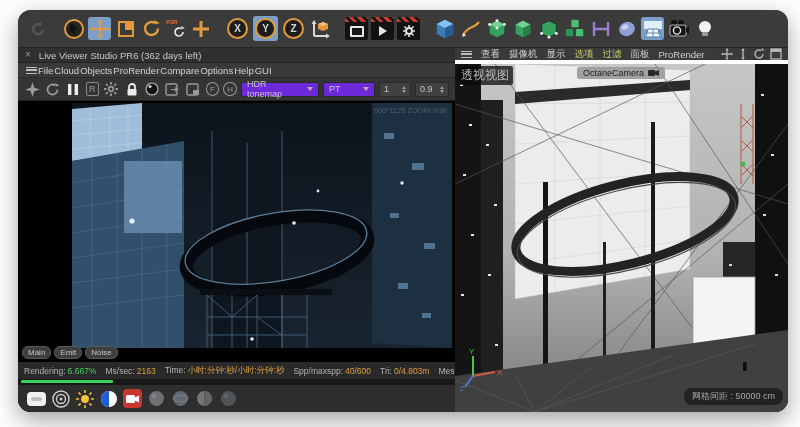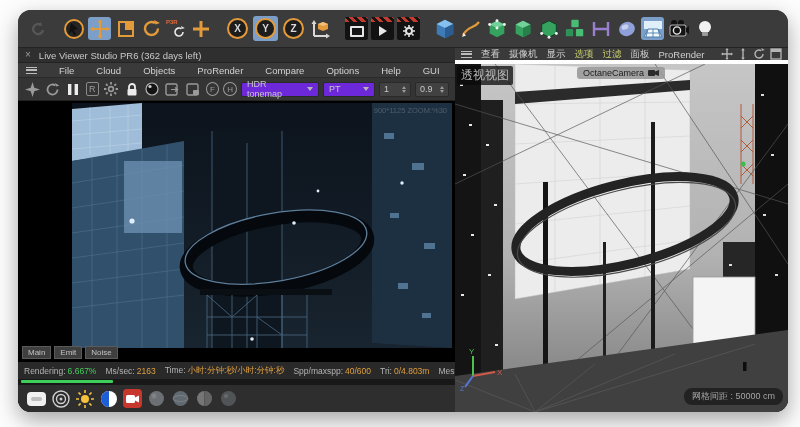--- a/index.html
+++ b/index.html
@@ -23,21 +23,21 @@
         background:repeating-linear-gradient(45deg,#c23b2e 0 3px,#171310 3px 6px);}
   .rbtn .glyph{position:absolute;left:0;right:0;top:5px;bottom:0;display:flex;align-items:center;justify-content:center;}
   .psr{width:20px;height:22px;position:relative;}
   .psr .letters{position:absolute;left:0;top:1px;font-size:6px;line-height:6px;font-weight:bold;color:#E06A3B;letter-spacing:0;}
   
   .lvpanel{position:absolute;left:0;top:38px;width:437px;height:364px;background:#000;display:flex;flex-direction:column;}
   .lvtitle{height:15px;background:#2f2f2f;border-bottom:1px solid #232323;display:flex;align-items:center;
            gap:8px;padding:0 7px;color:#c9c9c9;font-size:9.5px;flex:0 0 auto;}
   .lvclose{color:#9a9a9a;font-size:10px;line-height:10px;}
   .lvmenu{height:15px;background:#3a3a3a;border-bottom:1px solid #2a2a2a;display:flex;align-items:center;
-          gap:22px;padding:0 8px;color:#d2d2d2;font-size:9.5px;flex:0 0 auto;}
+          gap:1px;padding:0 8px;color:#d2d2d2;font-size:9.5px;flex:0 0 auto;}
   .burger{width:11px;height:7px;border-top:1.5px solid #bdbdbd;border-bottom:1.5px solid #bdbdbd;position:relative;}
   .burger::after{content:"";position:absolute;left:0;right:0;top:1.8px;height:1.5px;background:#bdbdbd;}
   .lvtools{height:23px;background:#343434;border-bottom:1px solid #222;display:flex;align-items:center;
            gap:4px;padding:0 6px;flex:0 0 auto;}
   .lvti{width:17px;height:17px;display:flex;align-items:center;justify-content:center;color:#9a9a9a;}
   .lvti.bright{color:#e8e8e8;}
   .rboxi{width:14px;height:14px;border:1px solid #8a8a8a;border-radius:2px;color:#9a9a9a;font-size:9px;
          display:flex;align-items:center;justify-content:center;}
   .circli{width:14px;height:14px;border:1.4px solid #9a9a9a;border-radius:50%;color:#9a9a9a;font-size:8px;
           display:flex;align-items:center;justify-content:center;}
@@ -46,21 +46,21 @@
   .caret{width:0;height:0;border-left:3px solid transparent;border-right:3px solid transparent;border-top:4px solid #b5b5b5;}
   .stepbox{height:15px;background:#414141;border:1px solid #2a2a2a;border-radius:2px;color:#c8c8c8;
         font-size:9px;display:flex;align-items:center;gap:4px;padding:0 4px;}
   .steps{display:flex;flex-direction:column;gap:1px;}
   .stup{width:0;height:0;border-left:2.5px solid transparent;border-right:2.5px solid transparent;border-bottom:3px solid #9a9a9a;}
   .stdn{width:0;height:0;border-left:2.5px solid transparent;border-right:2.5px solid transparent;border-top:3px solid #9a9a9a;}
   .lvcanvas{position:relative;flex:1;background:#000;overflow:hidden;}
   .renderimg{position:absolute;left:54px;top:2px;right:3px;bottom:8px;}
   .overlaytxt{position:absolute;top:5px;right:8px;color:#4f5e6c;font-size:7.5px;}
   .lvtabs{position:absolute;left:4px;bottom:3px;display:flex;gap:3px;}
-  .lvtab{background:#3f3f3f;border:1px solid #5a5a5a;border-radius:0;color:#c2c2c2;font-size:8px;padding:1px 5px;}
+  .lvtab{background:#3f3f3f;border:1px solid #5a5a5a;border-radius:6px;color:#c2c2c2;font-size:8px;padding:1px 5px;}
   .lvstatus{height:17px;background:#292929;display:flex;align-items:center;gap:9px;padding:0 6px;
             font-size:8.5px;color:#b3b3b3;white-space:nowrap;overflow:hidden;flex:0 0 auto;}
   .sv{color:#E09F3E;margin-left:2px;}
   .sv.green{color:#41D05A;}
   .lvprogress{height:6px;background:#181818;flex:0 0 auto;position:relative;}
   .lvprogress .fill{position:absolute;left:3px;top:1px;height:3px;width:21%;background:#3ECF5A;border-radius:1px;}
   .lvfooter{height:27px;background:#2e2e2e;display:flex;align-items:center;gap:5px;padding:0 9px;flex:0 0 auto;}
   .fico{width:19px;height:19px;border-radius:4px;display:flex;align-items:center;justify-content:center;}
   .fico.dim{opacity:.45;}
   

